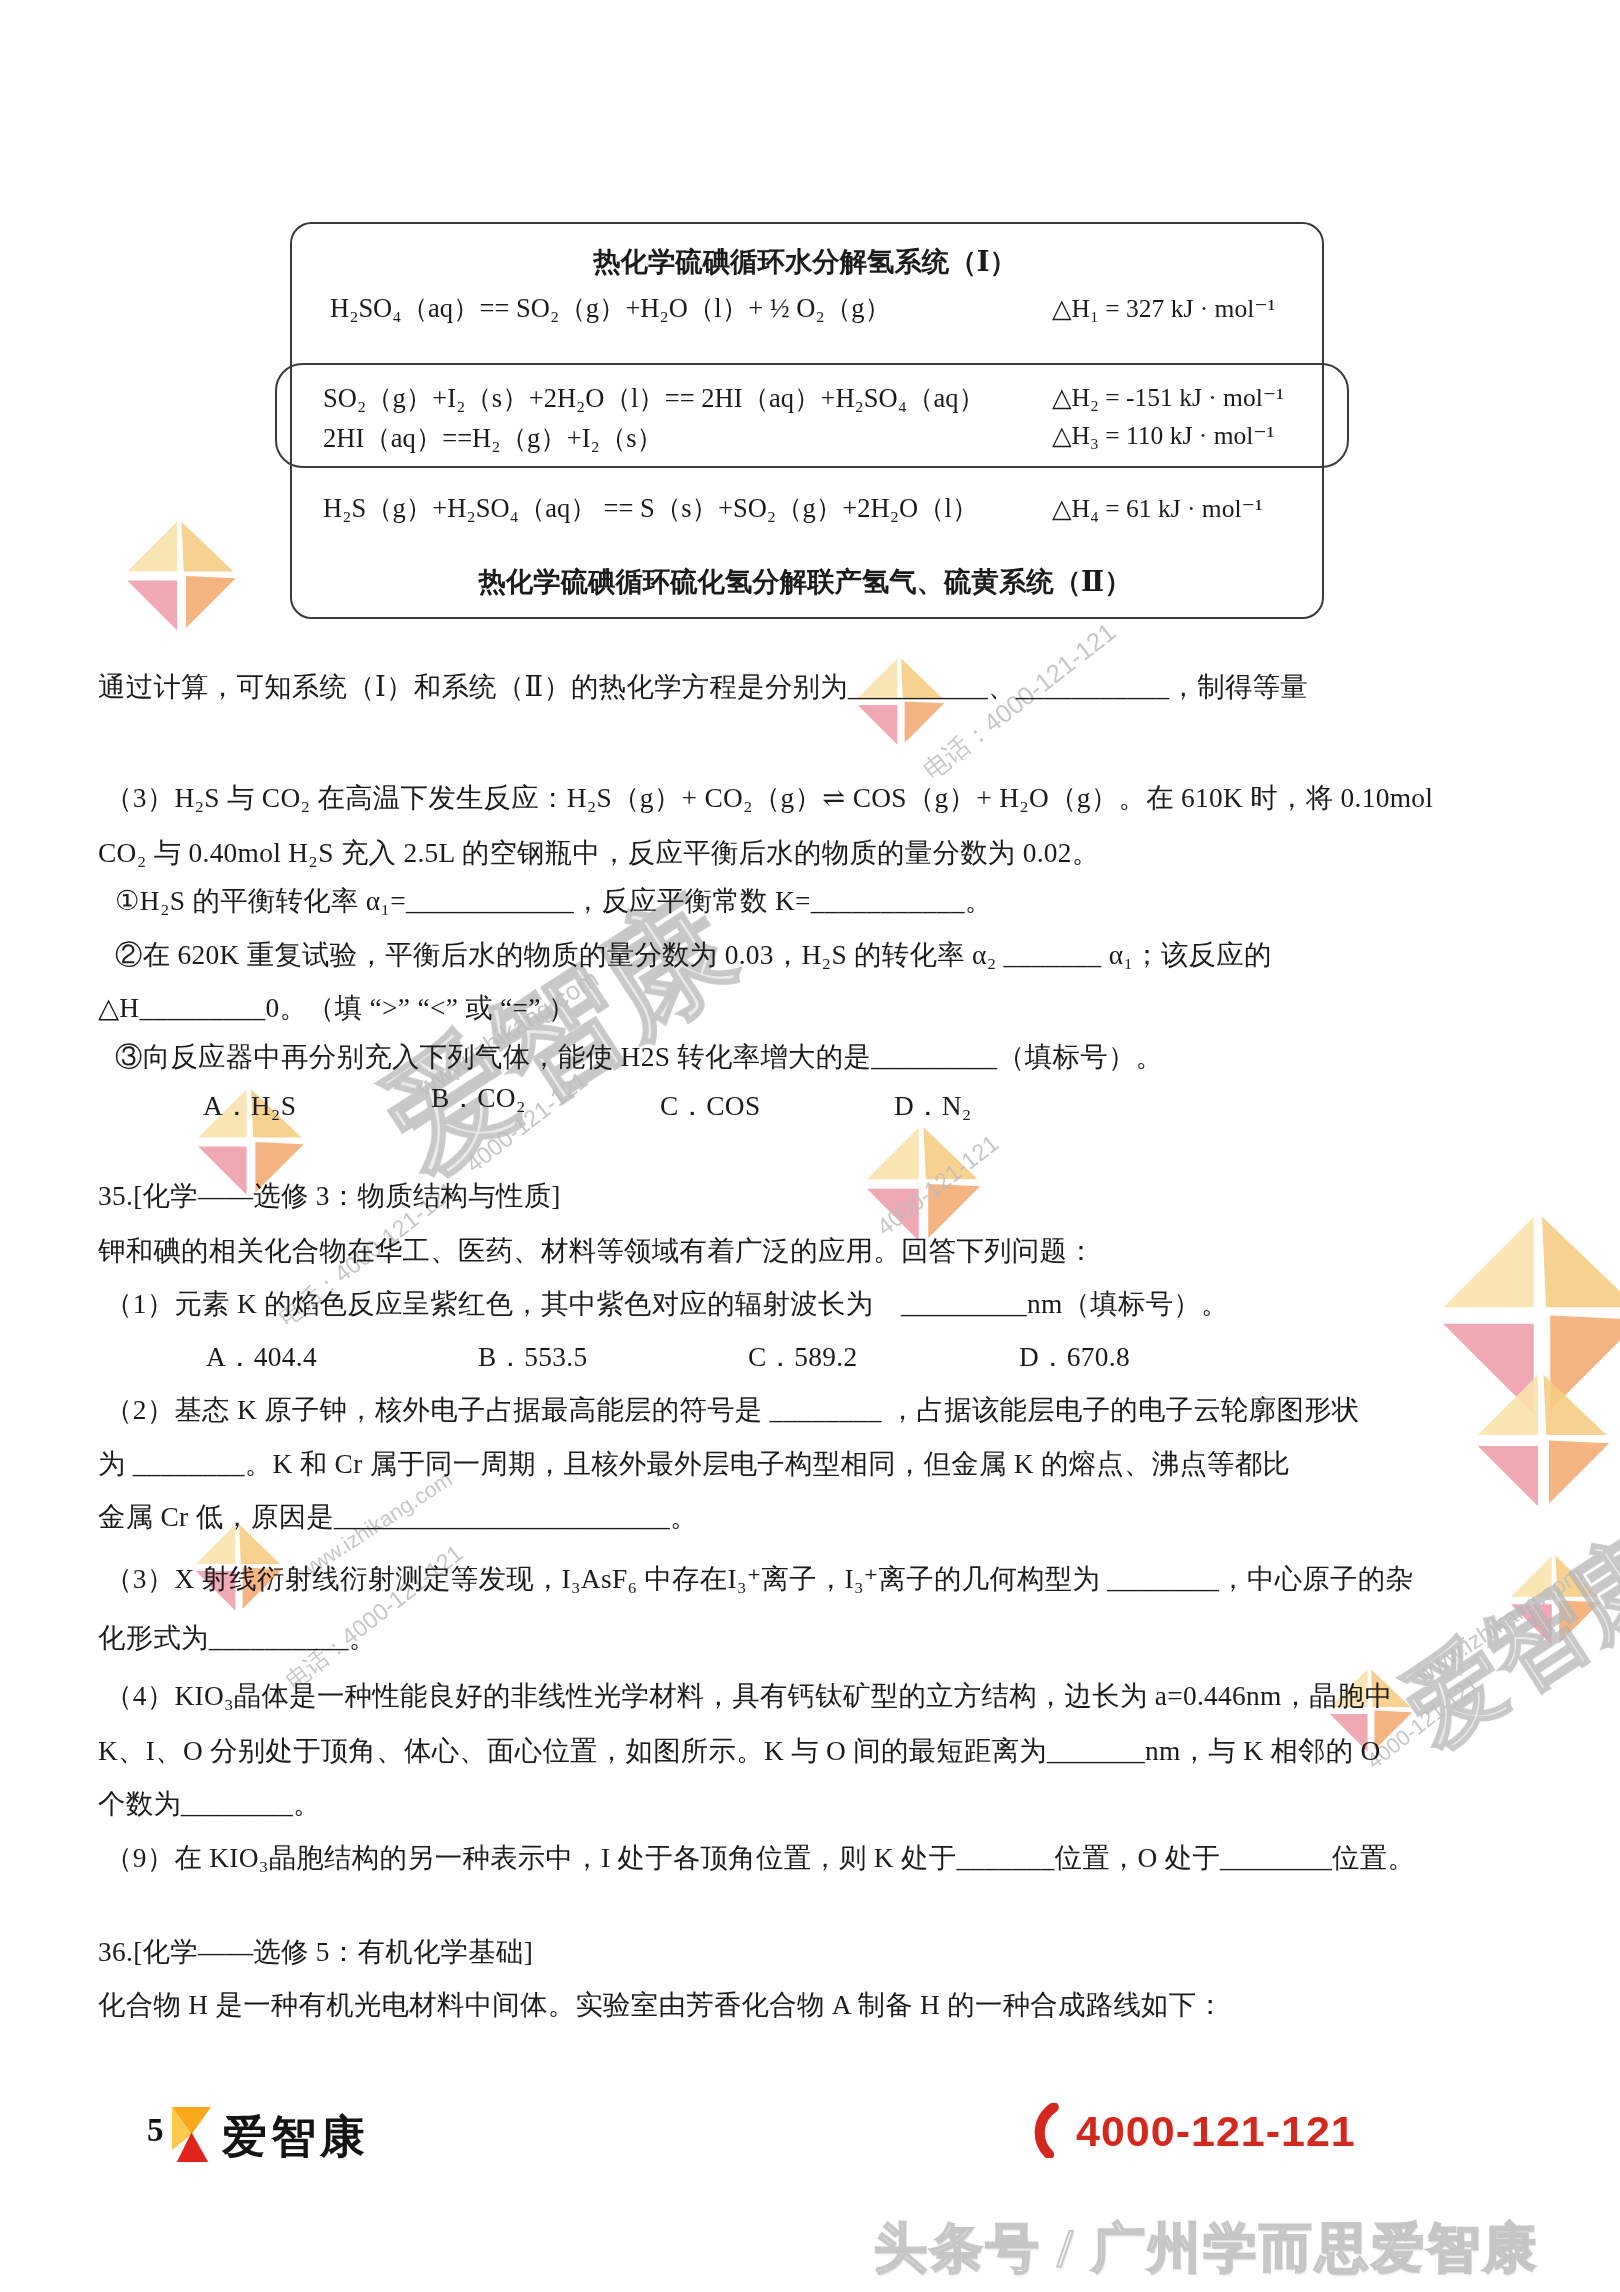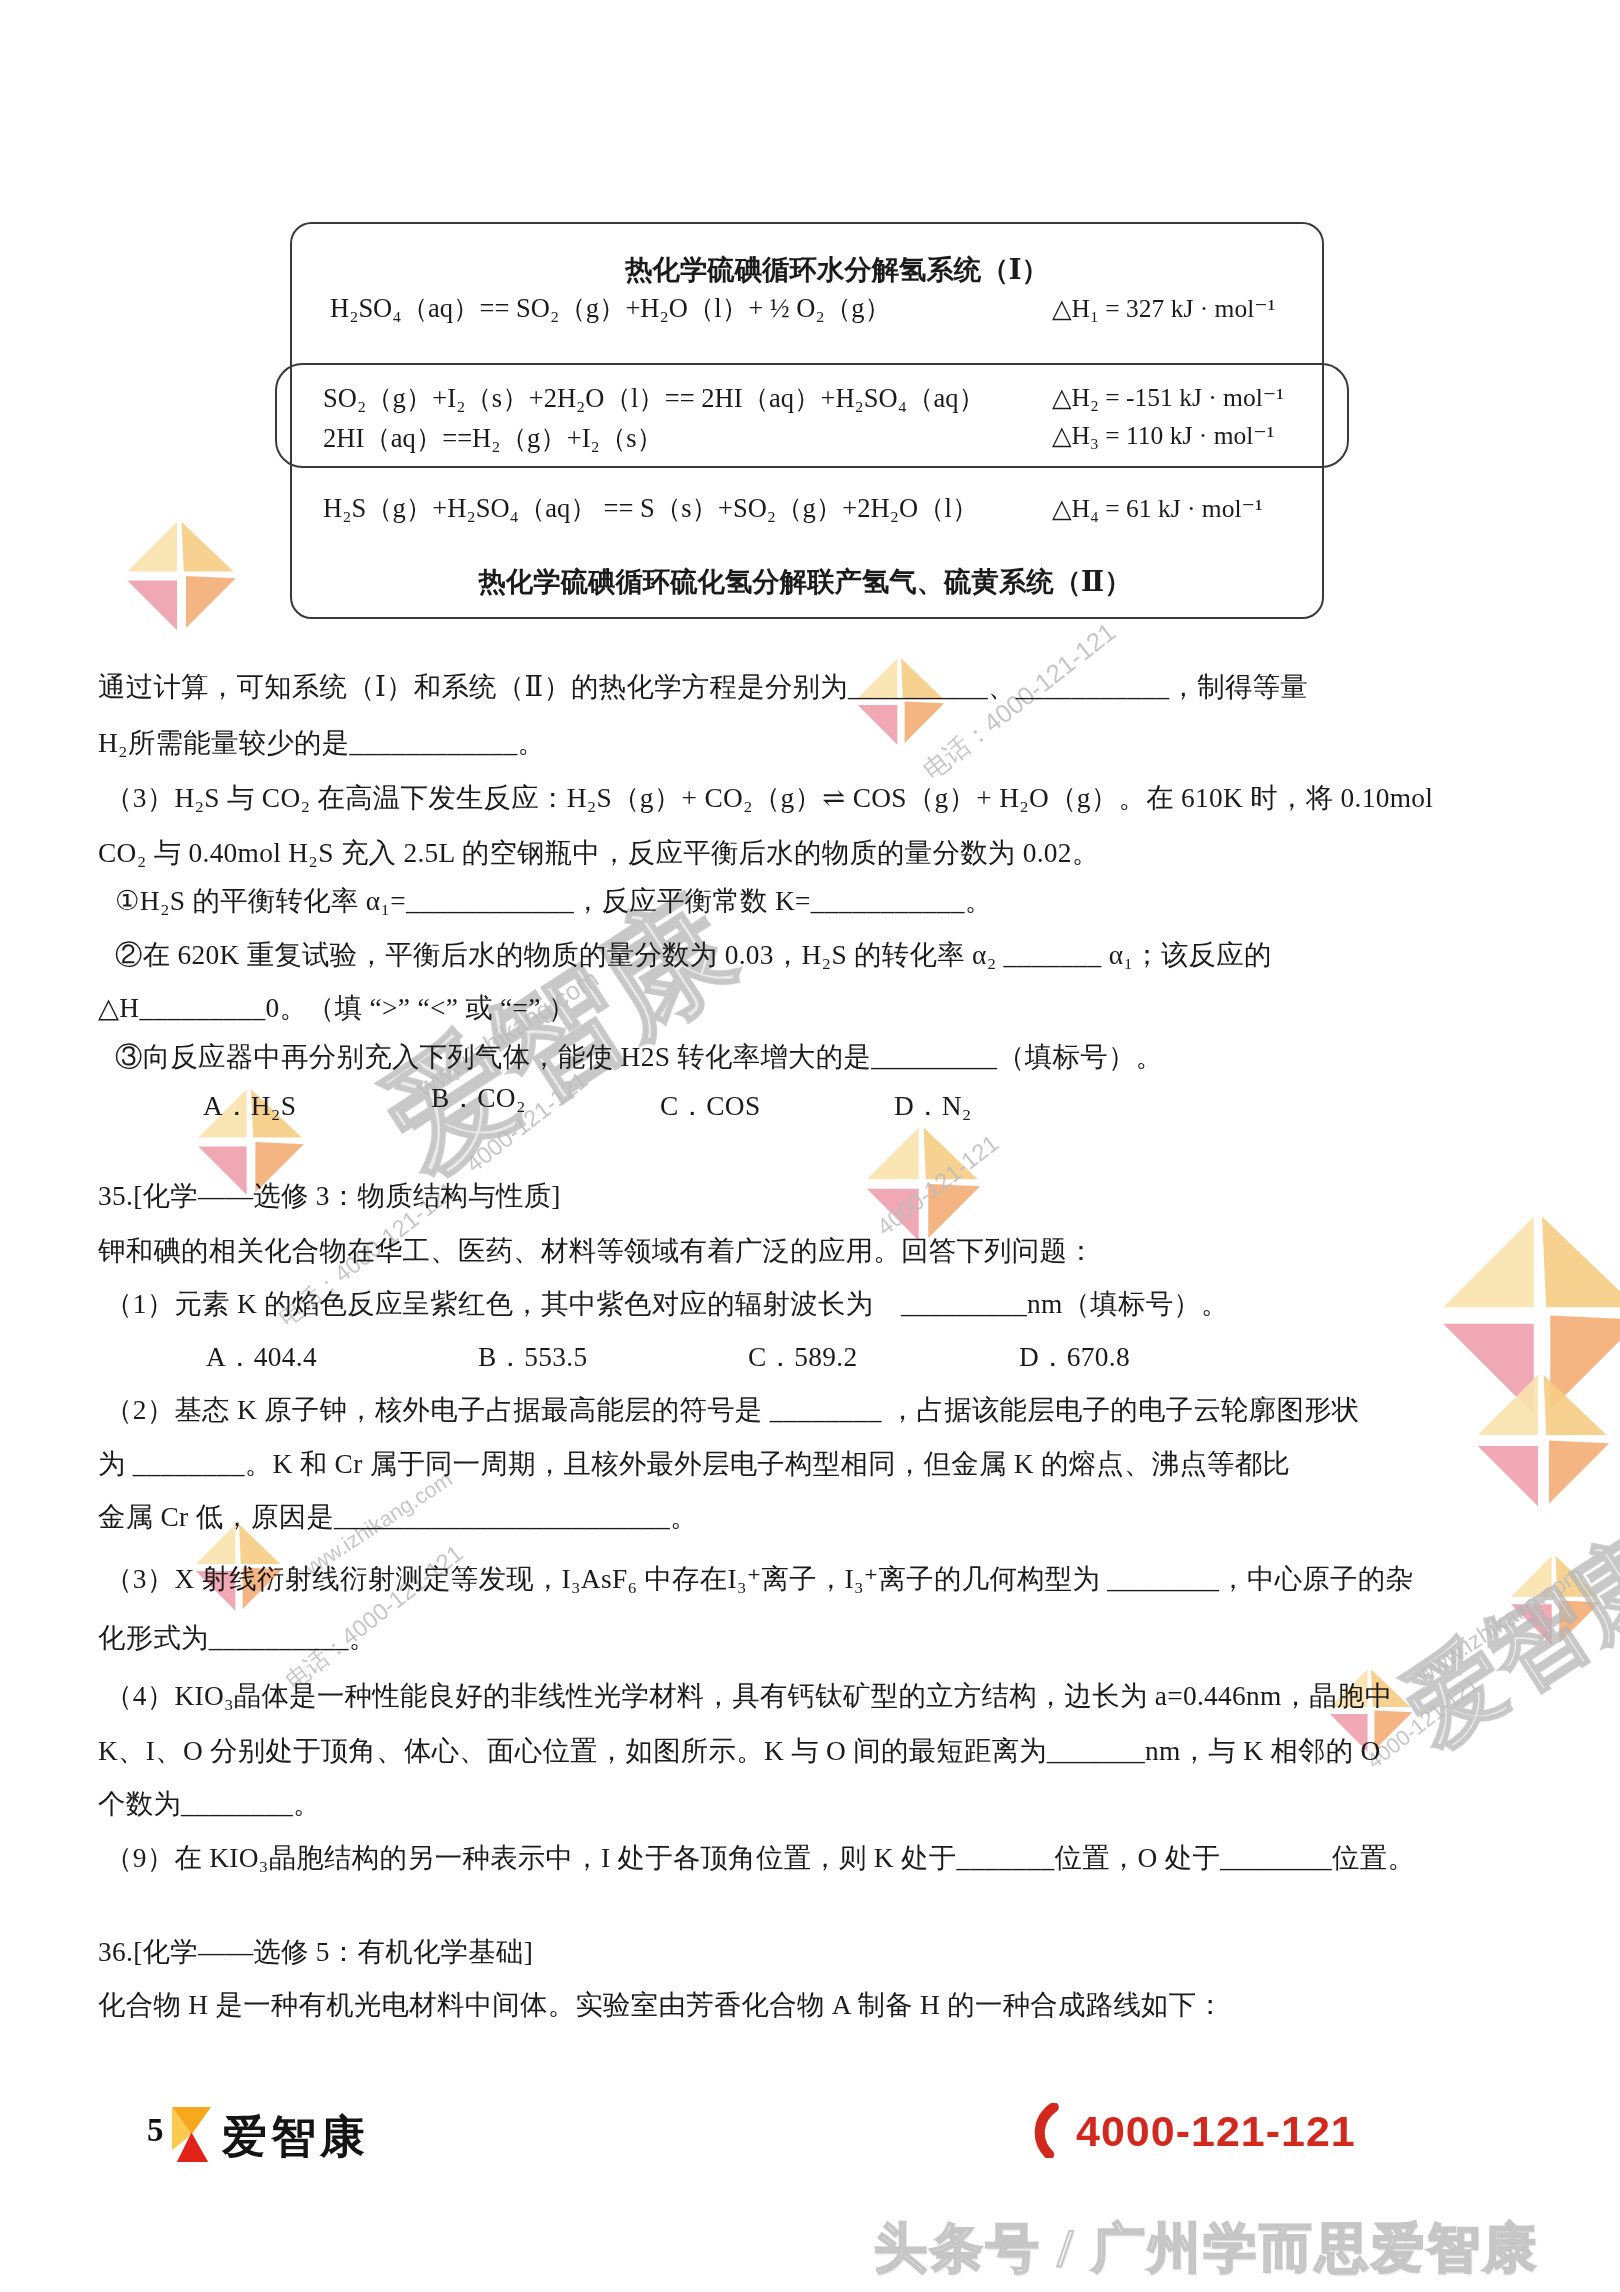--- a/index.html
+++ b/index.html
@@ -94,38 +94,37 @@
   <div class="wm" style="left:272px;top:1308px;font-size:23.5px;transform:rotate(-38deg);">电话：4000-121-121</div>
   <div class="wm" style="left:294px;top:1563px;font-size:21.6px;transform:rotate(-33deg);">www.izhikang.com</div>
   <div class="wm" style="left:279px;top:1671px;font-size:23.5px;transform:rotate(-38deg);">电话：4000-121-121</div>
   <div class="wm wm-big" style="left:1380px;top:1666px;font-size:98px;transform:rotate(-33deg);">爱智康</div>
   <div class="wm" style="left:1411px;top:1666px;font-size:23.5px;transform:rotate(-33deg);">www.izhikang.com</div>
   <div class="wm" style="left:1362px;top:1754px;font-size:21.6px;transform:rotate(-38deg);">4000-121-121</div>
 
   <div class="obox"></div>
   <div class="ibox"></div>
 
-  <div class="boxtitle" style="top:252px;margin-left:32px;">热化学硫碘循环水分解氢系统（Ⅰ）</div>
+  <div class="boxtitle" style="top:244px;">热化学硫碘循环水分解氢系统（Ⅰ）</div>
 
   <div class="eq" style="left:330px;top:290px;">H₂SO₄（aq）== SO₂（g）+H₂O（l）+ ½ O₂（g）</div>
   <div class="dh" style="left:1052px;top:293px;">△H₁ = 327 kJ · mol⁻¹</div>
 
   <div class="eq" style="left:323px;top:380px;">SO₂（g）+I₂（s）+2H₂O（l）== 2HI（aq）+H₂SO₄（aq）</div>
   <div class="dh" style="left:1052px;top:382px;">△H₂ = -151 kJ · mol⁻¹</div>
 
   <div class="eq" style="left:323px;top:420px;text-align:center;">2HI（aq）==H₂（g）+I₂（s）</div>
   <div class="dh" style="left:1052px;top:420px;">△H₃ = 110 kJ · mol⁻¹</div>
 
   <div class="eq" style="left:323px;top:490px;">H₂S（g）+H₂SO₄（aq） == S（s）+SO₂（g）+2H₂O（l）</div>
   <div class="dh" style="left:1052px;top:493px;">△H₄ = 61 kJ · mol⁻¹</div>
 
   <div class="boxtitle" style="top:564px;">热化学硫碘循环硫化氢分解联产氢气、硫黄系统（Ⅱ）</div>
 
   <div class="ln" style="left:98px;top:669px;">通过计算，可知系统（Ⅰ）和系统（Ⅱ）的热化学方程是分别为__________、___________，制得等量</div>
-  <div class="ln" style="left:98px;top:725px;">H₂所需能量较少的是____________。</div>
   <div class="ln" style="left:105px;top:780px;">（3）H₂S 与 CO₂ 在高温下发生反应：H₂S（g）+ CO₂（g）⇌ COS（g）+ H₂O（g）。在 610K 时，将 0.10mol</div>
   <div class="ln" style="left:98px;top:835px;">CO₂ 与 0.40mol H₂S 充入 2.5L 的空钢瓶中，反应平衡后水的物质的量分数为 0.02。</div>
   <div class="ln" style="left:115px;top:883px;">①H₂S 的平衡转化率 α₁=____________，反应平衡常数 K=___________。</div>
   <div class="ln" style="left:115px;top:937px;">②在 620K 重复试验，平衡后水的物质的量分数为 0.03，H₂S 的转化率 α₂ _______ α₁；该反应的</div>
   <div class="ln" style="left:98px;top:990px;">△H_________0。（填 “&gt;” “&lt;” 或 “=” ）</div>
   <div class="ln" style="left:115px;top:1039px;">③向反应器中再分别充入下列气体，能使 H2S 转化率增大的是_________（填标号）。</div>
 
   <div class="ln" style="left:203px;top:1088px;">A．H₂S</div>
   <div class="ln" style="left:431px;top:1080px;">B．CO₂</div>
   <div class="ln" style="left:660px;top:1088px;">C．COS</div>

